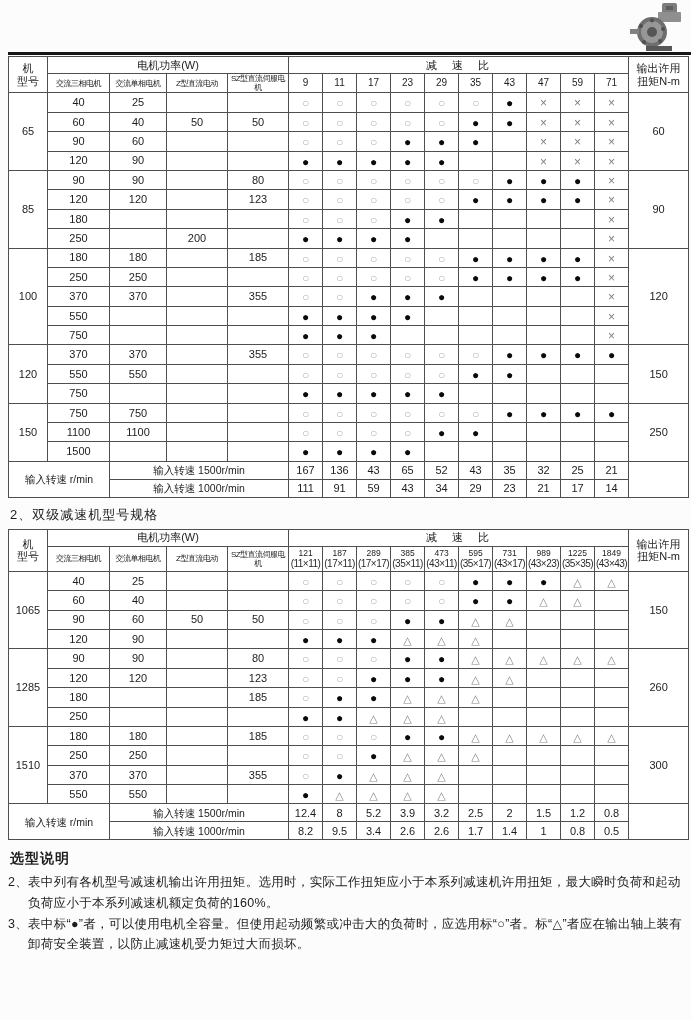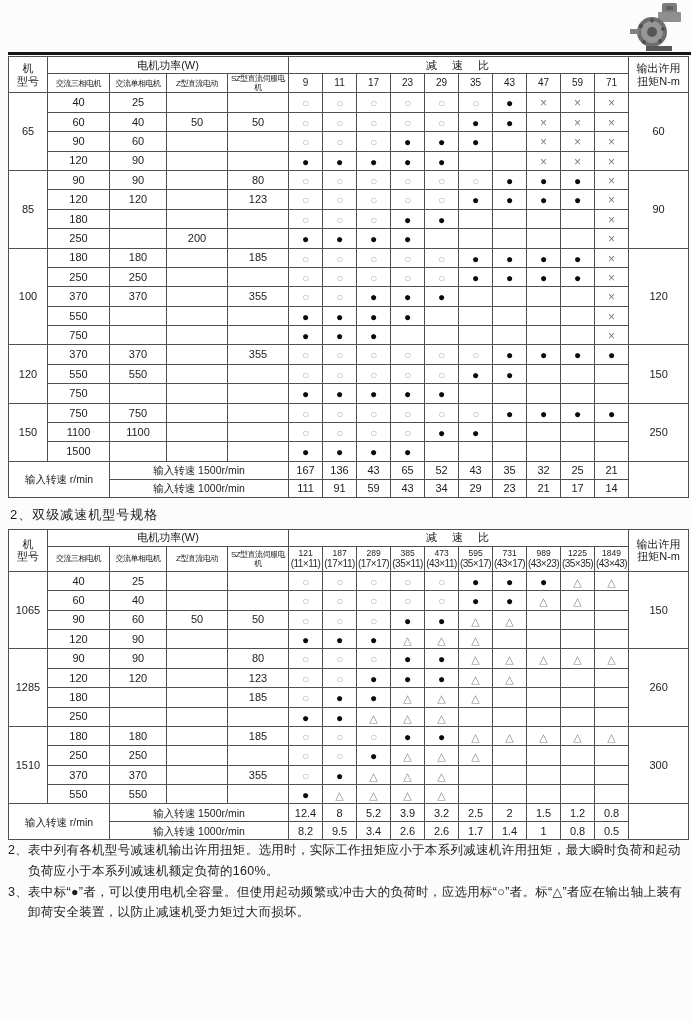--- a/index.html
+++ b/index.html
@@ -749,18 +749,19 @@
           <td class="num">2.6</td>
           <td class="num">1.7</td>
           <td class="num">1.4</td>
           <td class="num">1</td>
           <td class="num">0.8</td>
           <td class="num">0.5</td>
         </tr>
       </tbody>
     </table>
 
+  <div class="notes-title">选型说明</div>
   <div id="notes-list">
       <div class="note-item"><span>2、</span><span>表中列有各机型号减速机输出许用扭矩。选用时，实际工作扭矩应小于本系列减速机许用扭矩，最大瞬时负荷和起动负荷应小于本系列减速机额定负荷的160%。</span></div>
       <div class="note-item"><span>3、</span><span>表中标“●”者，可以使用电机全容量。但使用起动频繁或冲击大的负荷时，应选用标“○”者。标“△”者应在输出轴上装有卸荷安全装置，以防止减速机受力矩过大而损坏。</span></div>
     </div>
 
 </div>
 
 </body></html>

